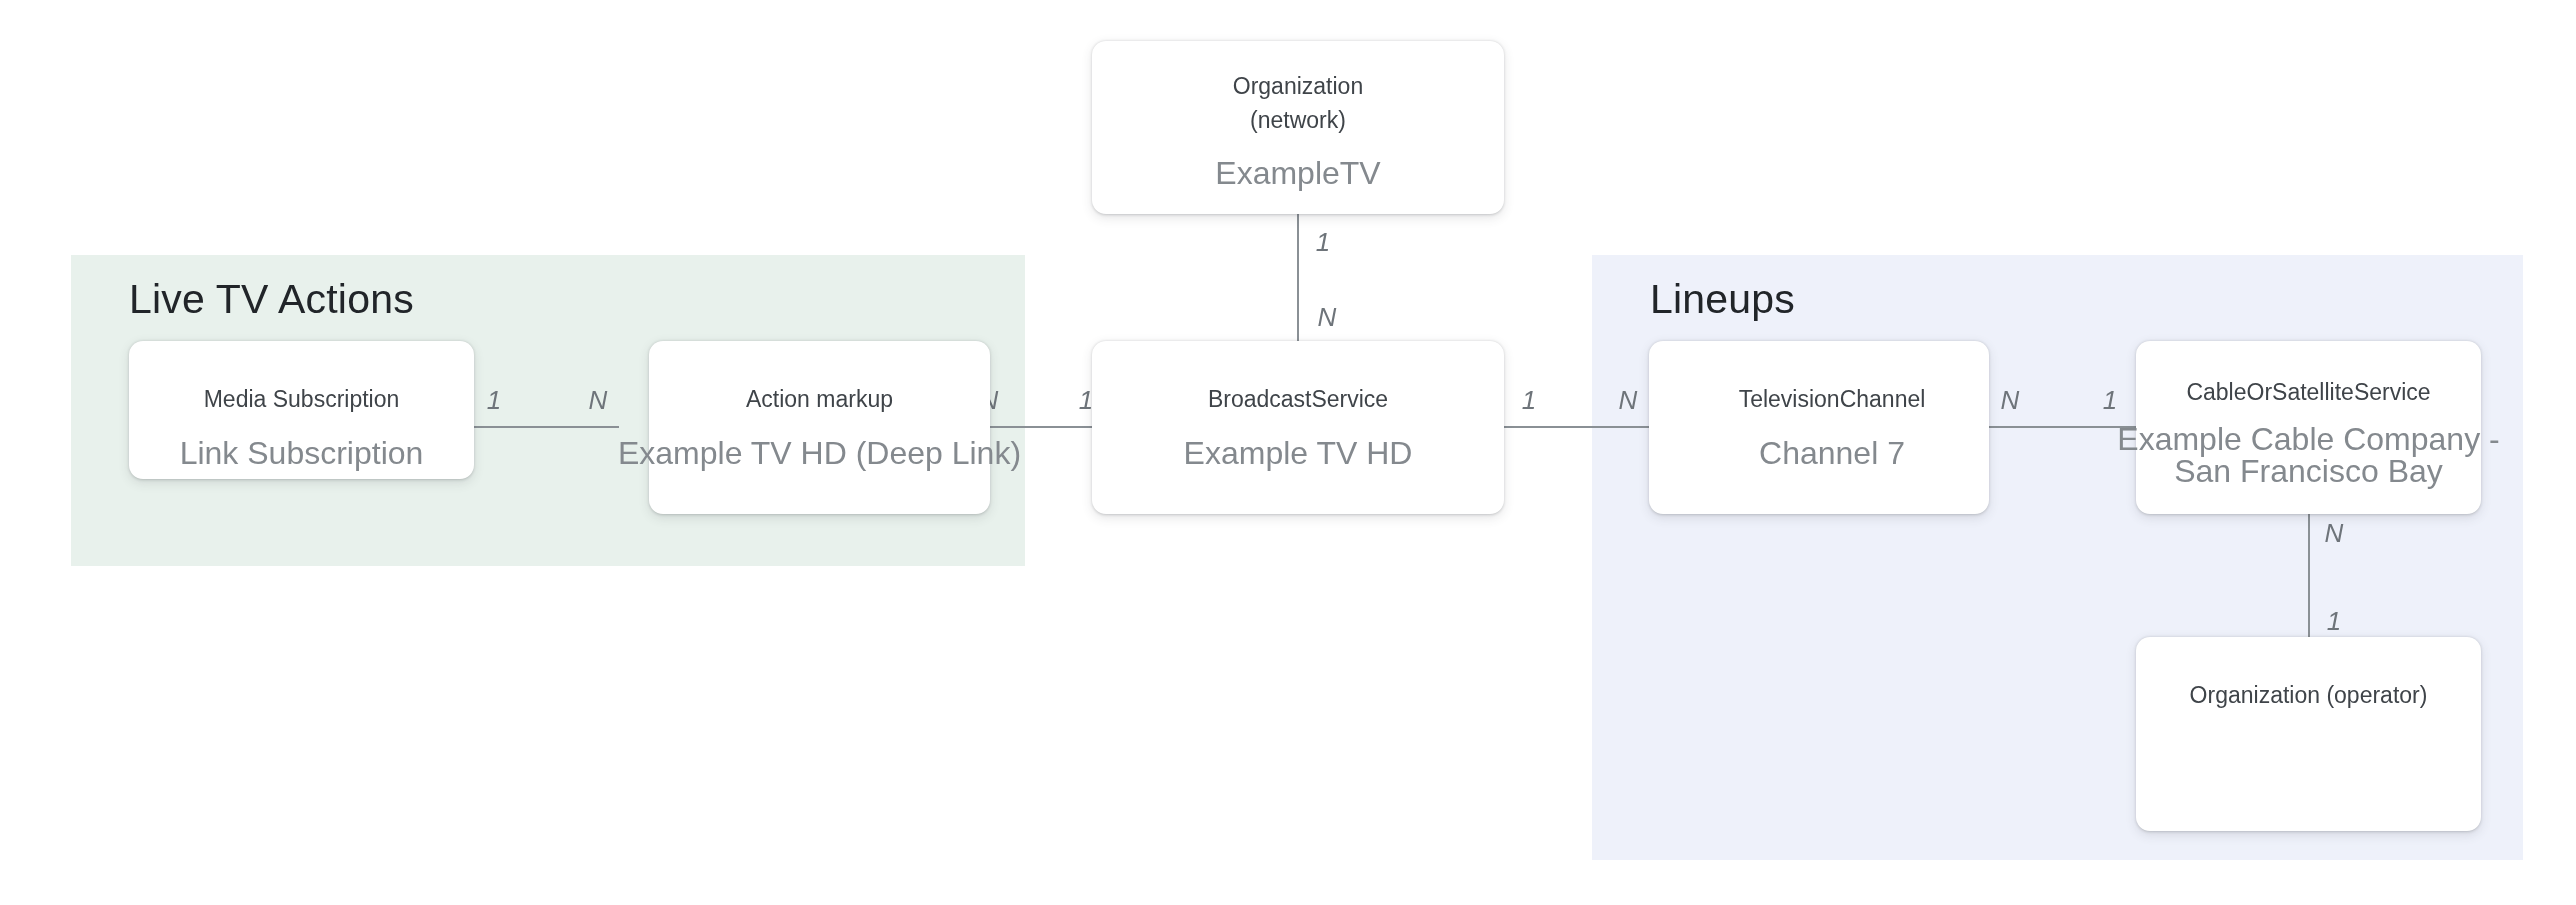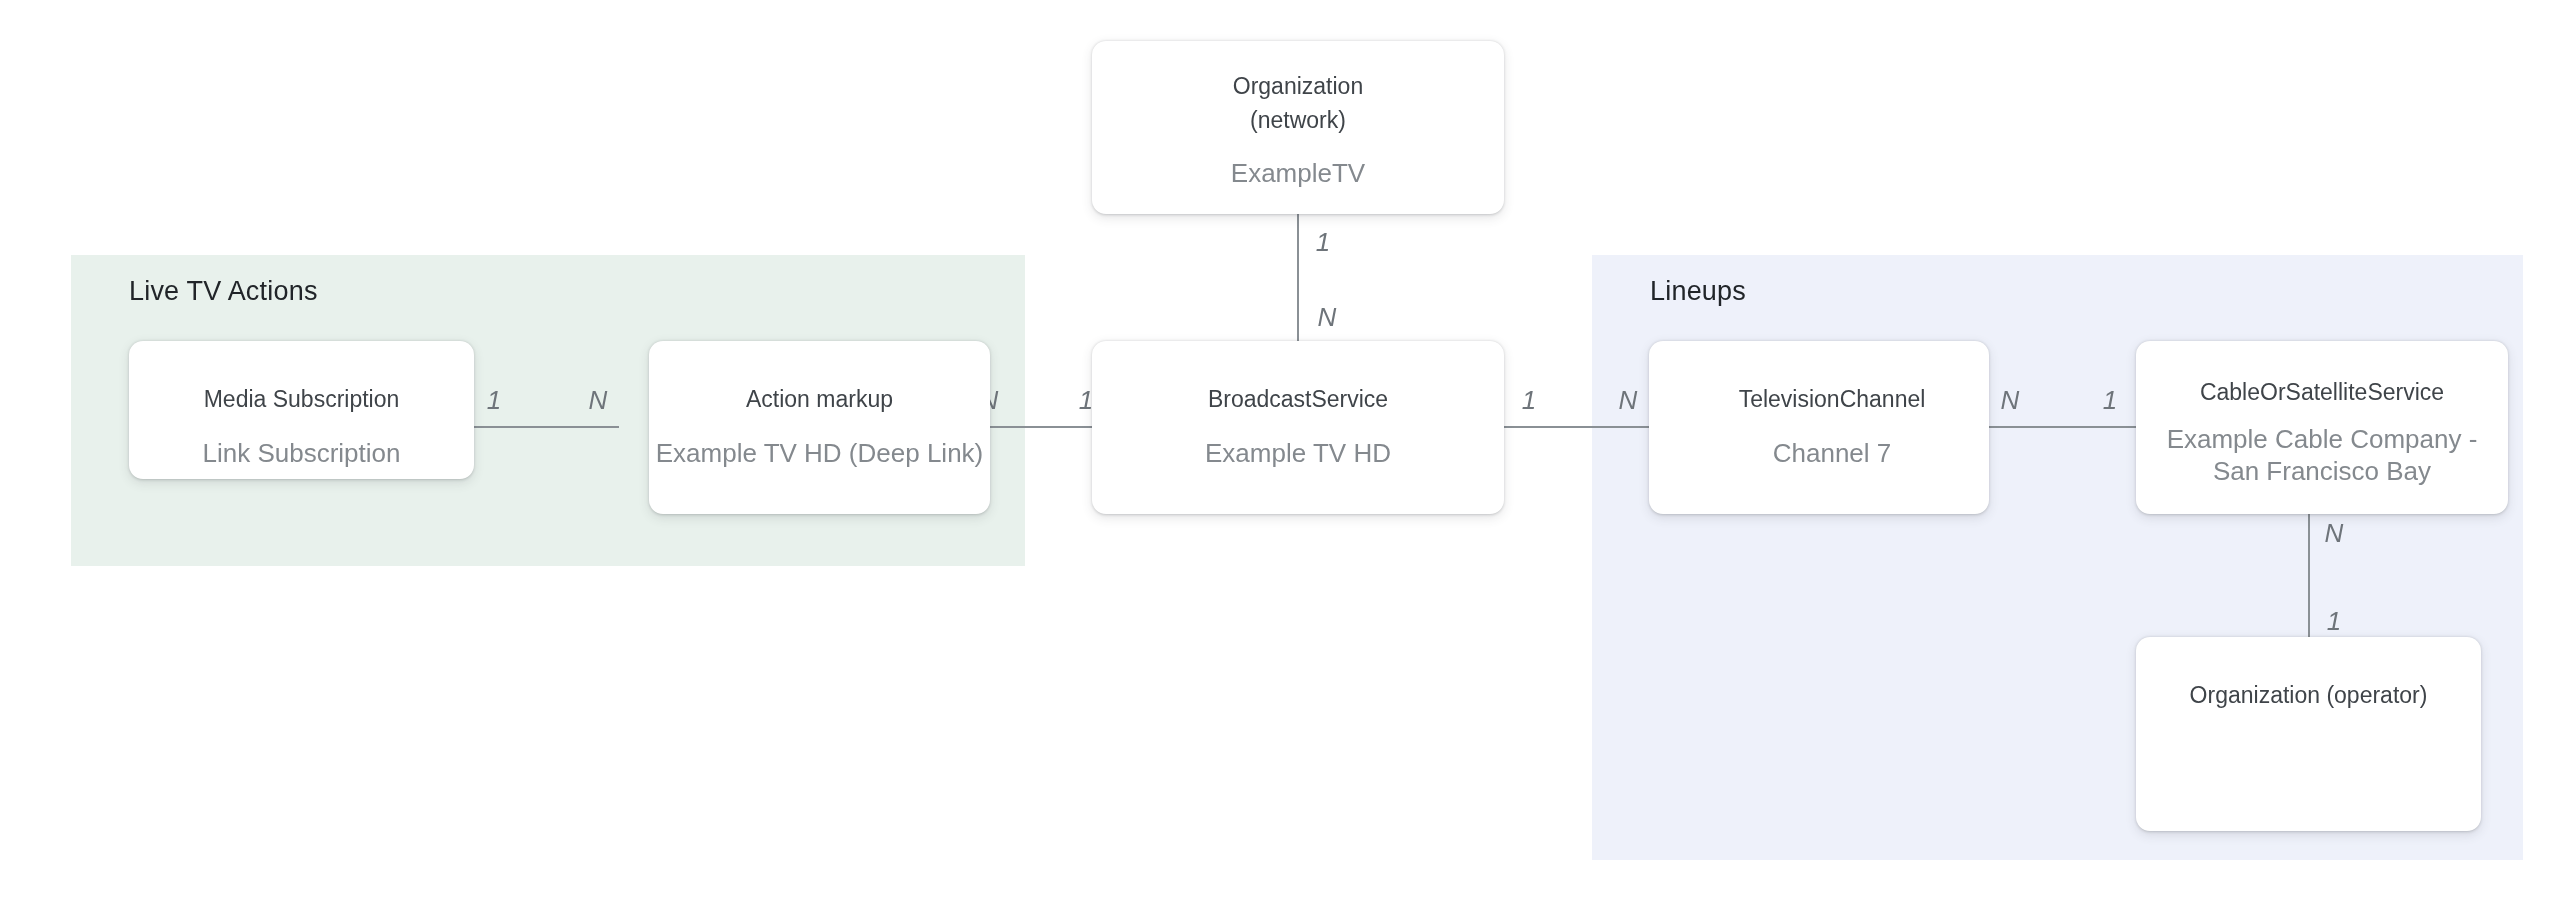--- a/index.html
+++ b/index.html
@@ -16,49 +16,49 @@
     overflow: hidden;
   }
 
   
   .region { position: absolute; }
   #region-live-tv-actions { left: 71px;  top: 255px; width: 954px; height: 311px; background: #e8f1ec; }
   #region-lineups         { left: 1592px; top: 255px; width: 931px; height: 605px; background: #eef1fa; }
   .region-title {
     position: absolute;
     left: 58px; top: 21px;
-    font-size: 27px;
+    font-size: 41px;
     color: #212529;
     letter-spacing: 0.2px;
     white-space: nowrap;
   }
 
   
   .node {
     position: absolute;
     background: #ffffff;
     border-radius: 14px;
     box-shadow: 0 0.9px 2.7px rgba(60,64,67,0.22), 0 3.5px 10.6px rgba(60,64,67,0.13);
     box-sizing: border-box;
     display: flex;
     flex-direction: column;
     align-items: center;
     text-align: center;
     padding-top: 41px;
     gap: 21px;
   }
   .node-title { font-size: 23px; color: #3f4449; line-height: 34px; white-space: nowrap; }
-  .node-sub   { font-size: 26px; color: #84898e; line-height: 32px; white-space: nowrap; }
+  .node-sub   { font-size: 32px; color: #84898e; line-height: 32px; white-space: nowrap; }
 
   #node-organization-network { left: 1092px; top: 41px;  width: 412px; height: 173px; padding-top: 28px; gap: 19.5px; }
   #node-media-subscription   { left: 129px;  top: 341px; width: 345px; height: 138px; }
   #node-action-markup        { left: 619px;  top: 341px; width: 341px; height: 173px; margin-left: 30px; }
   #node-broadcast-service    { left: 1092px; top: 341px; width: 412px; height: 173px; }
   #node-television-channel   { left: 1649px; top: 341px; width: 340px; height: 173px; padding-left: 26px; }
-  #node-cable-or-satellite   { left: 2136px; top: 341px; width: 372px; height: 173px; padding-top: 34px; gap: 14px; }
+  #node-cable-or-satellite   { left: 2136px; top: 341px; width: 345px; height: 173px; padding-top: 34px; gap: 14px; }
   #node-organization-operator{ left: 2136px; top: 637px; width: 345px; height: 194px; }
 
   
   .hline { position: absolute; height: 1.8px; background: #8a9095; top: 426px; }
   .vline { position: absolute; width: 1.8px;  background: #8a9095; }
   #line-media-action         { left: 474px;  width: 145px; }
   #line-action-broadcast     { left: 961px; width: 131px; }
   #line-broadcast-television { left: 1504px; width: 145px; }
   #line-television-cable     { left: 1989px; width: 148px; }
   #line-network-broadcast    { left: 1297px; top: 214px; height: 127px; }

